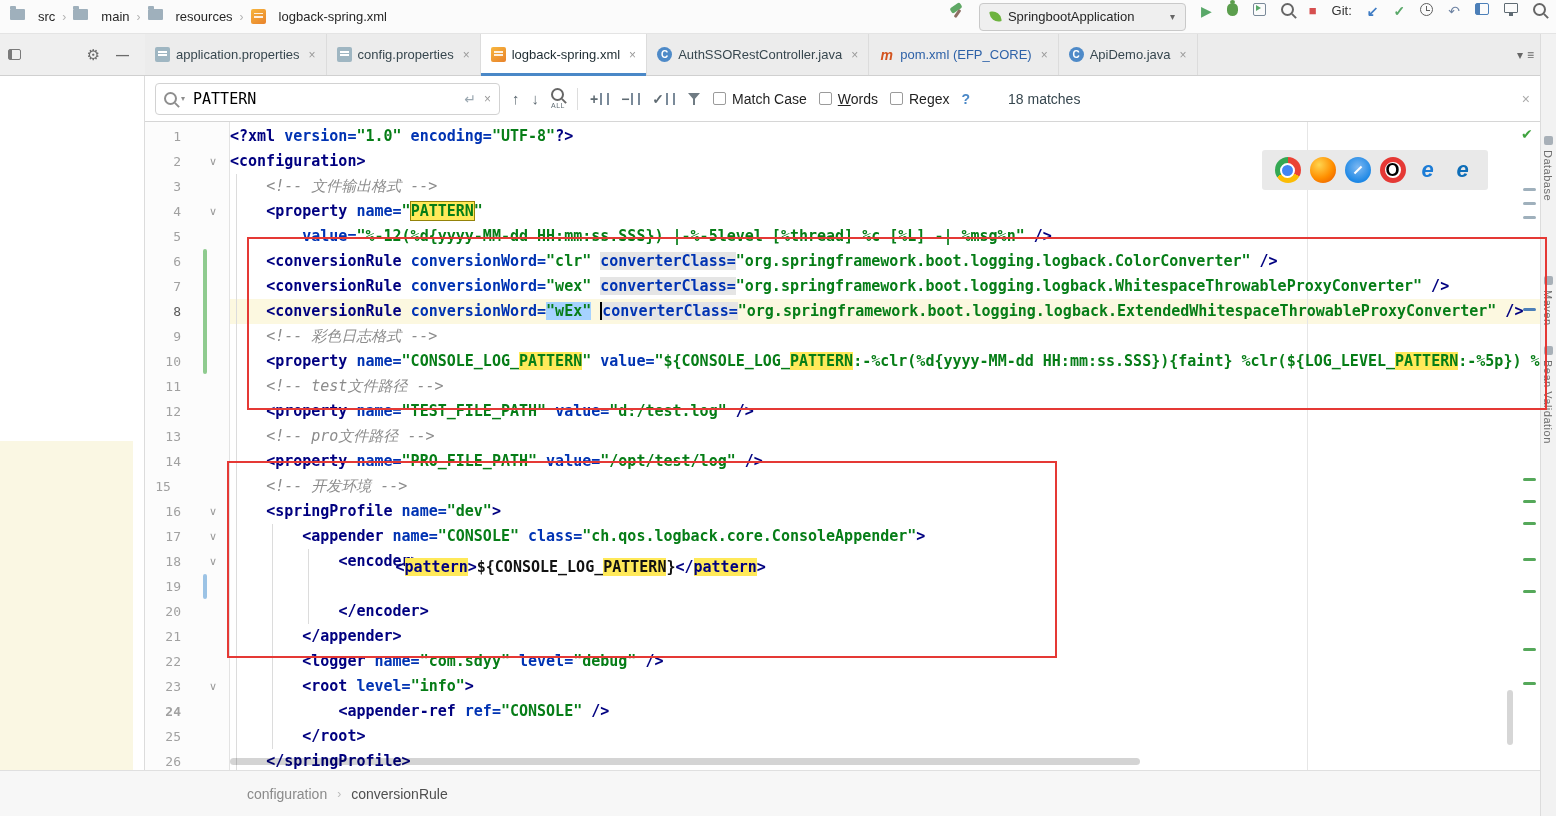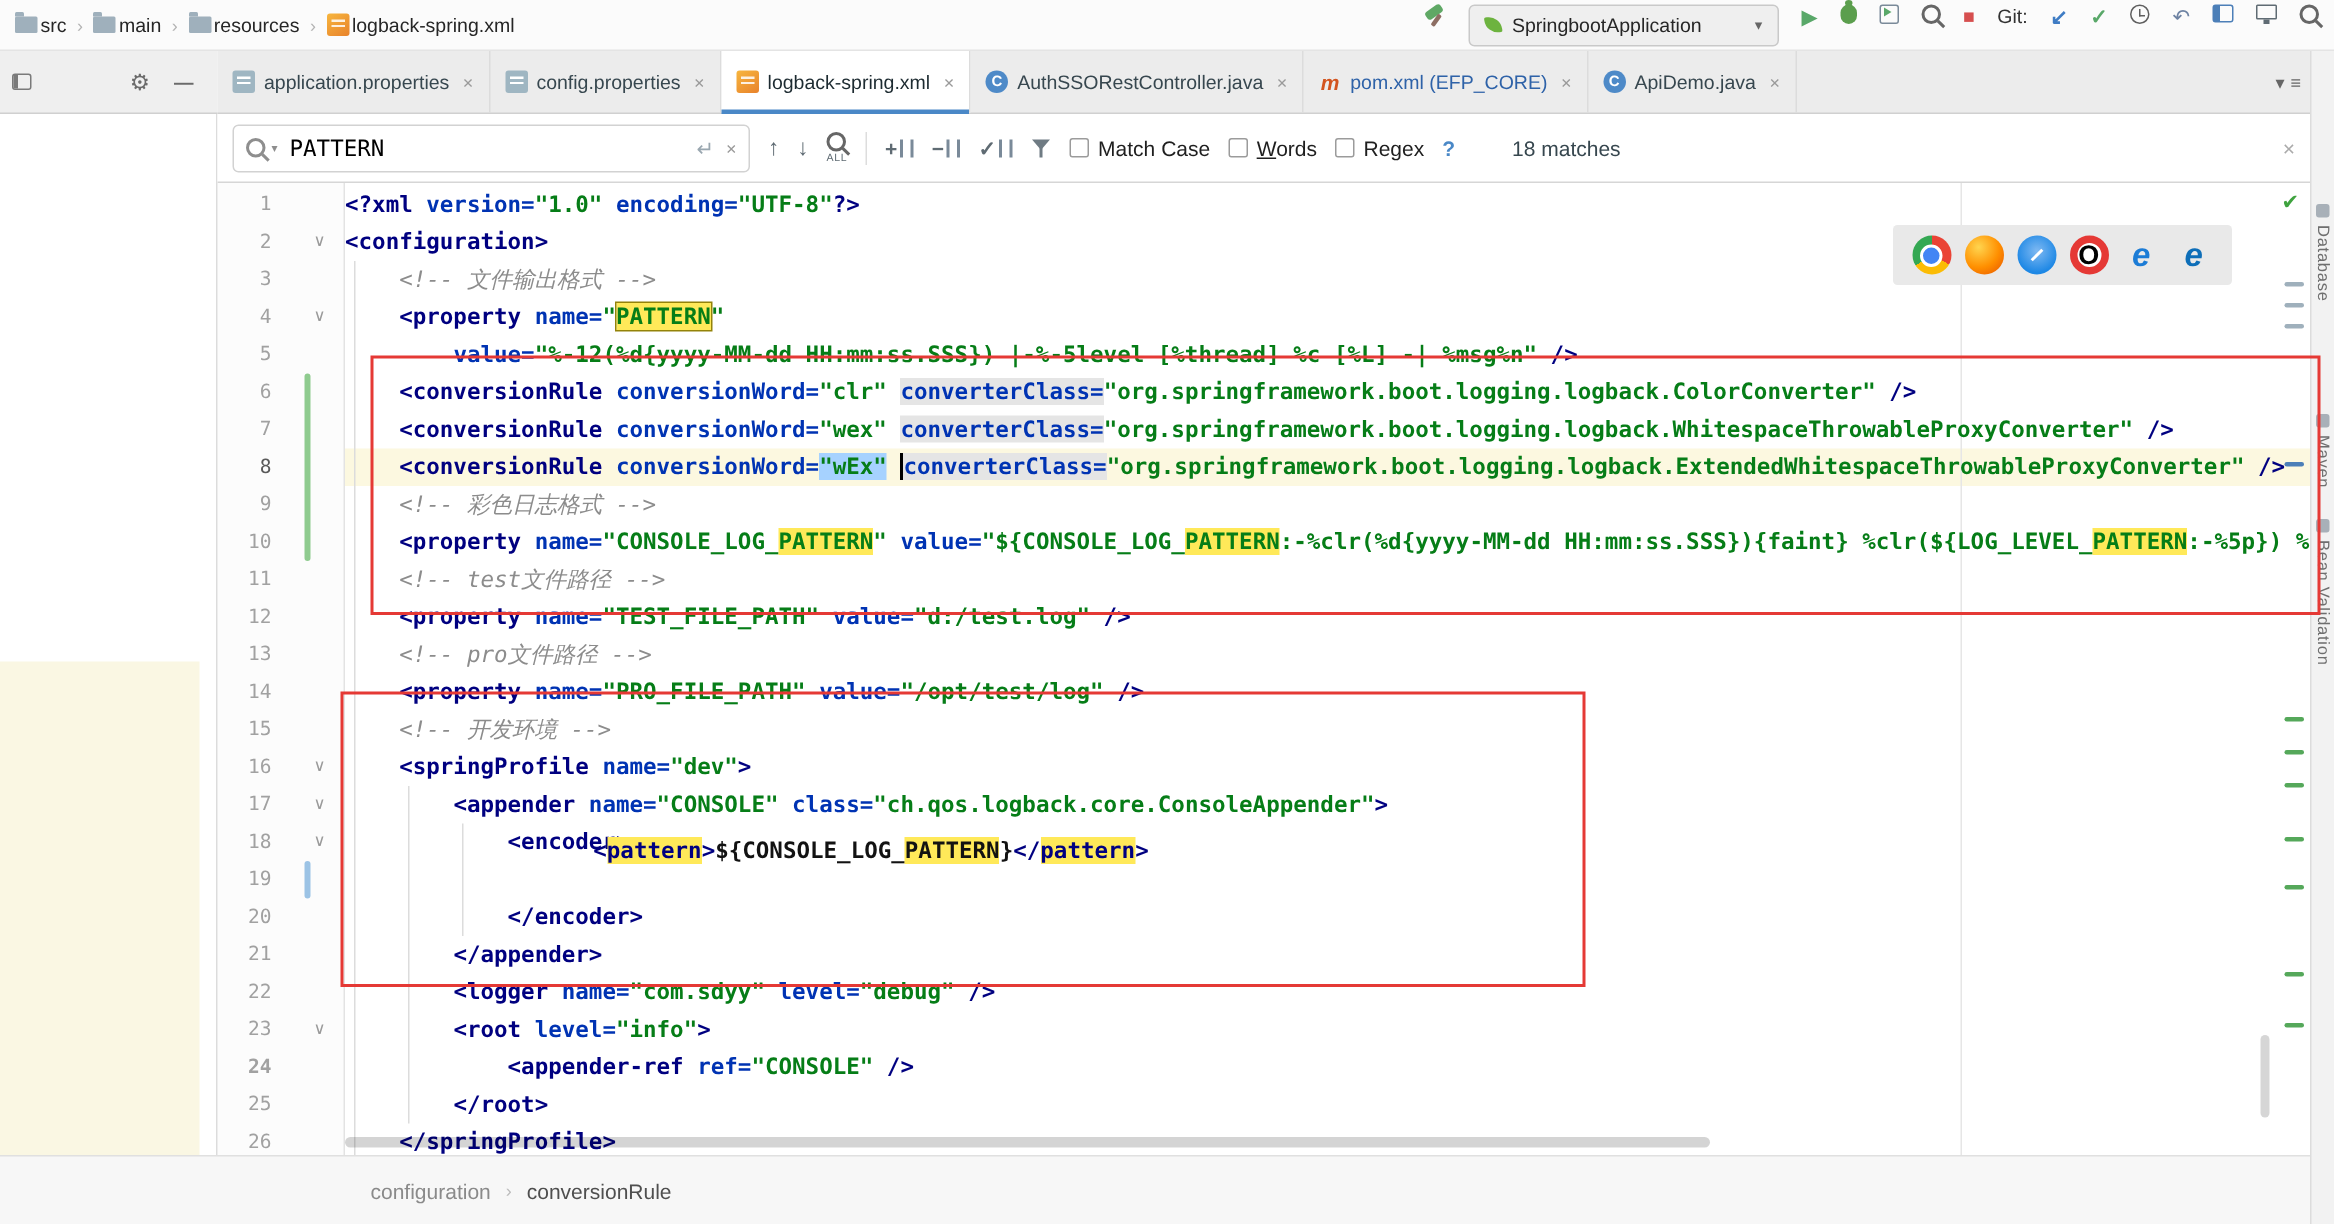--- a/index.html
+++ b/index.html
@@ -2,21 +2,21 @@
 <html><head>
 <meta charset="utf-8">
 <style>
   html,body{margin:0;padding:0;}
   body{width:1556px;height:816px;position:relative;overflow:hidden;background:#fff;
        font-family:"Liberation Sans",sans-serif;-webkit-font-smoothing:antialiased;}
   
   .toolbar{position:absolute;left:0;top:0;width:1556px;height:34px;background:#FBFBFB;
            border-bottom:1px solid #E4E4E4;display:flex;align-items:center;padding:0 10px;box-sizing:border-box;z-index:6;}
   .crumbs{display:flex;align-items:center;gap:7px;font-size:13px;color:#262626;}
-  .citem{display:inline-flex;align-items:center;gap:2px;}
+  .citem{display:inline-flex;align-items:flex-start;gap:13px;}
   .csep{color:#B3B3B3;font-size:12px;}
   .folder-icon{width:15px;height:11px;background:#9FB0BC;border-radius:1px;position:relative;display:inline-block;}
   .folder-icon::before{content:"";position:absolute;top:-3px;left:0;width:6px;height:3px;background:#9FB0BC;border-radius:1px 1px 0 0;}
   .xml-file-icon{width:15px;height:15px;border-radius:2px;background:linear-gradient(145deg,#F7B63E,#E8822B);position:relative;display:inline-block;}
   .xml-file-icon::after{content:"";position:absolute;left:3px;right:3px;top:4px;height:7px;
       background:repeating-linear-gradient(rgba(255,255,255,.85) 0 1.5px,transparent 1.5px 3.5px);}
   .tbright{margin-left:auto;display:flex;align-items:flex-start;gap:15px;}
   .hammer{width:15px;height:15px;position:relative;display:inline-block;}
   .hammer::before{content:"";position:absolute;left:1px;top:2px;width:12px;height:6px;background:#5FA865;border-radius:2px;transform:rotate(-35deg);}
   .hammer::after{content:"";position:absolute;left:7px;top:6px;width:3px;height:9px;background:#8D6E63;border-radius:1px;transform:rotate(35deg);}
@@ -306,21 +306,21 @@
       <div class="num" style="top: 102px;">5</div>
       <div class="num" style="top: 127px;">6</div>
       <div class="num" style="top: 152px;">7</div>
       <div class="num cur" style="top: 177px;">8</div>
       <div class="num" style="top: 202px;">9</div>
       <div class="num" style="top: 227px;">10</div>
       <div class="num" style="top: 252px;">11</div>
       <div class="num" style="top: 277px;">12</div>
       <div class="num" style="top: 302px;">13</div>
       <div class="num" style="top: 327px;">14</div>
-      <div class="num" style="top: 352px;">15</div>
+      <div class="num" style="top: 352px; text-align: center;">15</div>
       <div class="num" style="top: 377px;">16</div>
       <div class="num" style="top: 402px;">17</div>
       <div class="num" style="top: 427px;">18</div>
       <div class="num" style="top: 452px;">19</div>
       <div class="num" style="top: 477px;">20</div>
       <div class="num" style="top: 502px;">21</div>
       <div class="num" style="top: 527px;">22</div>
       <div class="num" style="top: 552px;">23</div>
       <div class="num" style="top: 577px; font-weight: bold;">24</div>
       <div class="num" style="top: 602px;">25</div>

